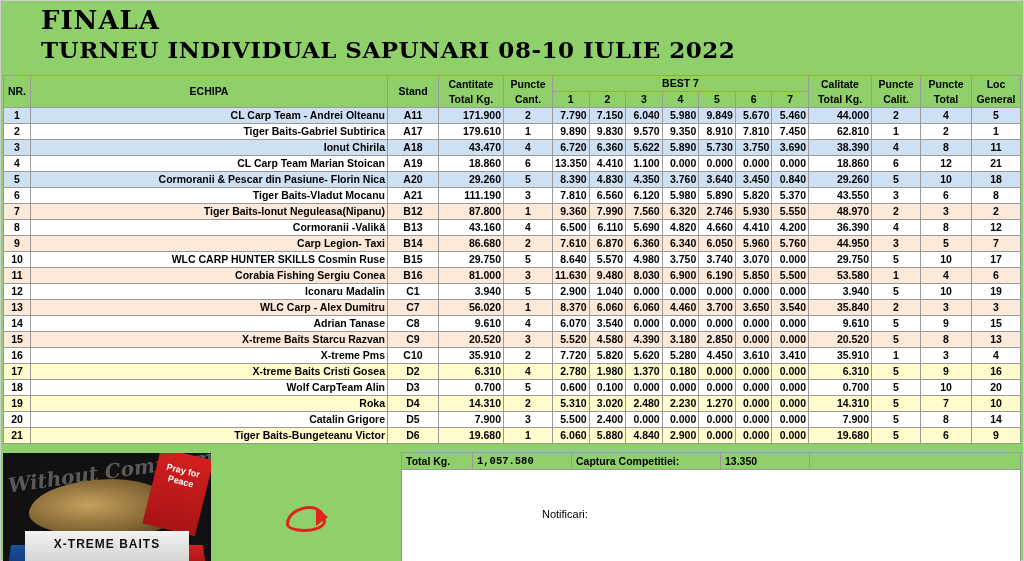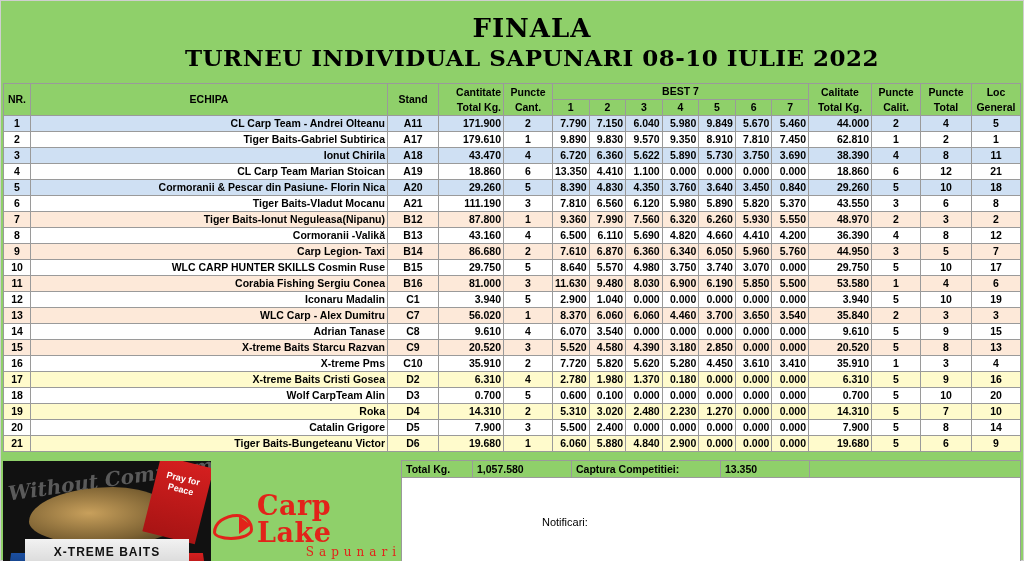--- a/index.html
+++ b/index.html
@@ -10,22 +10,22 @@
     overflow:hidden;
   }
   .page{
     position:relative;
     width:1024px;height:561px;
     background:#8fd06a;
     box-sizing:border-box;
     border:1px solid #cfcfcf;
   }
   .title-block{
-    text-align:center;
-    padding-top:12px;
+    text-align:left;
+    padding-top:4px;
     margin-left:40px;
   }
   .title1{
     font-family:"DejaVu Serif", serif;
     font-weight:bold;
     font-size:26px;
     letter-spacing:1px;
     color:#000;
     line-height:30px;
   }
@@ -56,21 +56,21 @@
   th{
     background:#8fd06a;
     font-weight:bold;
     font-size:10.5px;
     text-align:center;
     vertical-align:middle;
   }
   .hdr-nr{width:22px;}
   .hdr-echipa{width:352px;}
   .hdr-stand{width:46px;}
-  .hdr-cant{width:60px;text-align:right;}
+  .hdr-cant{width:60px;}
   .hdr-pct{width:44px;}
   .best{width:42px;}
   .hdr-calit{width:58px;}
   .hdr-pcalit{width:44px;}
   .hdr-ptotal{width:46px;}
   .hdr-loc{width:44px;}
 
   td.c{text-align:center;}
   td.r{text-align:right;padding-right:4px;}
   td.l{text-align:right;padding-left:4px;}
@@ -390,21 +390,21 @@
         <tr class="row-peach">
           <td class="c b">7</td>
           <td class="l b">Tiger Baits-Ionut Neguleasa(Nipanu)</td>
           <td class="c b">B12</td>
           <td class="r b">87.800</td>
           <td class="c b">1</td>
           <td class="r b">9.360</td>
           <td class="r b">7.990</td>
           <td class="r b">7.560</td>
           <td class="r b">6.320</td>
-          <td class="r b">6.260</td>
+          <td class="r b">2.746</td>
           <td class="r b">5.930</td>
           <td class="r b">5.550</td>
           <td class="r b">48.970</td>
           <td class="c b">2</td>
           <td class="c b">3</td>
           <td class="c b">2</td>
         </tr>
         <tr class="row-white">
           <td class="c b">8</td>
           <td class="l b">Cormoranii -Valikă</td>
@@ -665,33 +665,29 @@
       <div class="logo-dark">
         <div class="watermark">Without Compromise</div>
         <div class="fish"></div>
         <div class="ribbon">Pray for Peace</div>
         <div class="flagblue"></div>
         <div class="flagred"></div>
         <div class="banner">X-TREME BAITS</div>
       </div>
       <div class="carplake">
         <div class="carp-mark"></div>
-        <div class="carp-text">
-          <div class="cl-main">Carp Lake</div>
-          <div class="cl-sub">Sapunari</div>
-        </div>
       </div>
     </div>
 
     <div class="footer-right">
       <table class="totals">
         <tbody>
             <tr>
           <td style="width:62px;font-weight:bold;">Total Kg.</td>
-          <td style="width:90px;font-weight:bold;">1,057.580</td>
+          <td style="width:90px;font-weight:bold;font-family:Liberation Mono, monospace;">1,057.580</td>
           <td style="width:140px;font-weight:bold;">Captura Competitiei:</td>
           <td style="width:80px;font-weight:bold;">13.350</td>
           <td></td>
         </tr>
       </tbody>
         </table>
       <div class="notif-box">
         <span>Notificari:</span>
       </div>
     </div>

